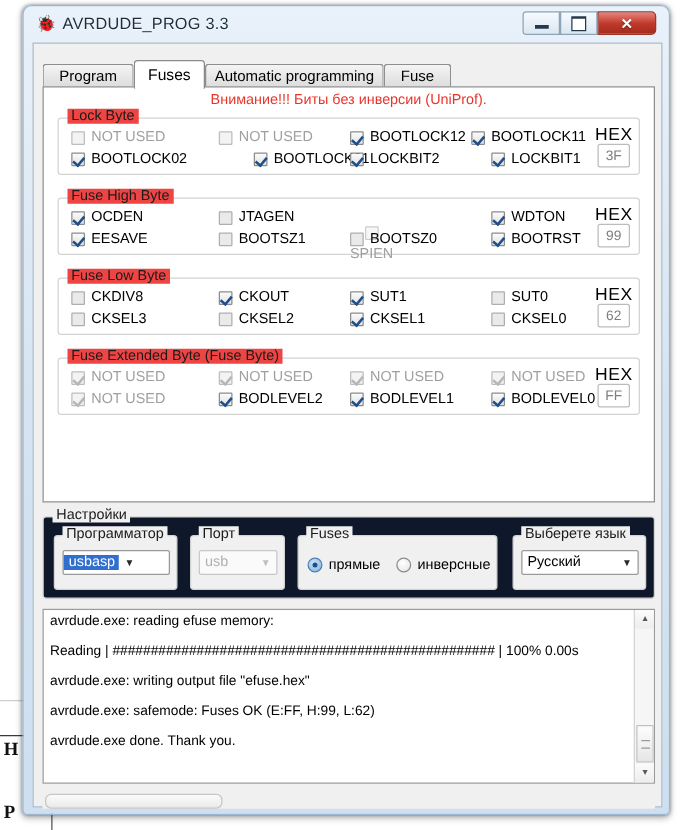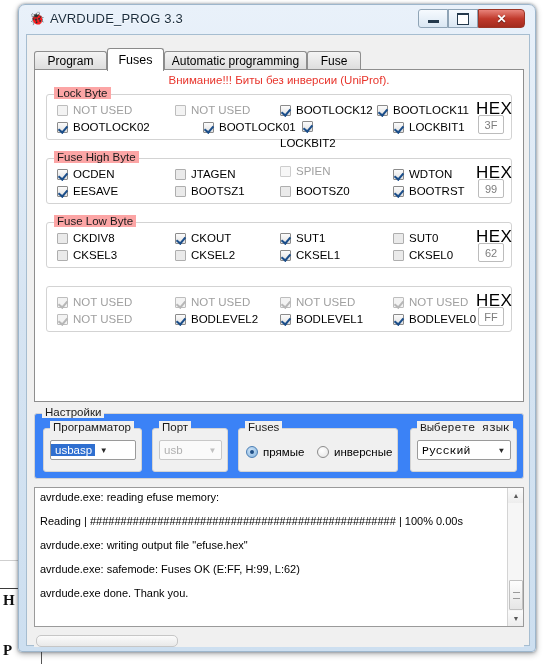--- a/index.html
+++ b/index.html
@@ -82,21 +82,21 @@
     font-size:11.5px;color:#e8352c;
   }
 
   
   .grp{
     position:absolute;left:11px;width:466px;
     border:1px solid #d3d3d3;border-radius:3px;box-sizing:border-box;
     background:#fff;
   }
   .grp-title{
-    position:absolute;left:7px;top:-8px;background:#fca5a5;padding:0 3px;
+    position:absolute;left:7px;top:-8px;background:#ef4444;padding:0 3px;
     font-size:11.5px;color:#1a1a1a;white-space:nowrap;
   }
   .cb{
     position:absolute;display:flex;align-items:center;gap:5px;
     font-size:11.5px;color:#000;white-space:nowrap;
   }
   .cb .box{
     width:11px;height:11px;box-sizing:border-box;flex:0 0 11px;
     border:1px solid #8b8b8b;background:#fff;border-radius:1px;
     position:relative;
@@ -107,39 +107,39 @@
   .cb.checked .box:after{
     content:"";position:absolute;left:2px;top:1px;width:4px;height:7px;
     border:solid #1b4e8a;border-width:0 2px 2px 0;transform:rotate(40deg);
   }
   .cb.grey .box{border-color:#bdbdbd;background:#f3f3f3;}
   .cb.grey{color:#a0a0a0;}
   .cb.grey.checked .box:after{border-color:#b7b7b7;}
   .cb.dim .box{border-color:#aeaeae;background:#eaeaea;}
   .cb.empty-pale .box{border-color:#cdcdcd;background:#f7f7f7;}
 
-  .hexlab{position:absolute;font-size:17px;color:#000;letter-spacing:.5px;}
+  .hexlab{position:absolute;font-size:14px;color:#000;letter-spacing:.5px;}
   .hexbox{
     position:absolute;width:26px;height:19px;box-sizing:border-box;
     border:1px solid #bcbcbc;background:#fff;border-radius:2px;
     font-size:11px;color:#7d7d7d;display:flex;align-items:center;justify-content:center;
   }
 
   
   .abtn{
     position:absolute;top:344px;height:21px;box-sizing:border-box;
     background:linear-gradient(180deg,#fdfdfd,#ededed 48%,#dedede);
     border:1px solid #7d7d7d;border-radius:3px;
     font-size:11.5px;color:#000;display:flex;align-items:center;justify-content:center;
   }
 
   
   #settings{
     position:absolute;left:7px;top:378px;width:490px;height:66px;
-    border:1px solid #d3d3d3;border-radius:3px;box-sizing:border-box;background:#3b82f6;
+    border:1px solid #d3d3d3;border-radius:3px;box-sizing:border-box;background:#0f172a;
   }
   #settings .grp-title{background:#f0f0f0;}
   .sub{
     position:absolute;border:1px solid #d3d3d3;border-radius:3px;box-sizing:border-box;
     background:#f0f0f0;
   }
   .sub .sub-title{
     position:absolute;left:6px;top:-8px;background:#f0f0f0;padding:0 3px;
     font-size:11.5px;color:#1a1a1a;white-space:nowrap;
   }
@@ -275,21 +275,21 @@
             <span>BOOTLOCK11</span>
           </div>
         <div class="cb checked" style="left:10px;top:26px;">
             <span class="box"></span>
             <span>BOOTLOCK02</span>
           </div>
         <div class="cb checked" style="left:128px;top:26px;padding-left:28px;">
             <span class="box"></span>
             <span>BOOTLOCK01</span>
           </div>
-        <div class="cb checked" style="left:233px;top:26px;flex-direction:column;">
+        <div class="cb checked" style="left:233px;top:26px;">
             <span class="box"></span>
             <span>LOCKBIT2</span>
           </div>
         <div class="cb checked" style="left:346px;top:26px;">
             <span class="box"></span>
             <span>LOCKBIT1</span>
           </div>
         <div class="hexlab" style="left:429px;top:4px;">HEX</div>
         <div class="hexbox" style="left:431px;top:20px;">3F</div>
       </div>
@@ -297,21 +297,21 @@
       <div class="grp" style="top:88px;height:46px;">
         <div class="grp-title">Fuse High Byte</div>
         <div class="cb checked" style="left:10px;top:9px;">
             <span class="box"></span>
             <span>OCDEN</span>
           </div>
         <div class="cb dim" style="left:128px;top:9px;">
             <span class="box"></span>
             <span>JTAGEN</span>
           </div>
-        <div class="cb grey empty-pale" style="left:233px;top:6px;">
+        <div class="cb grey empty-pale" style="left:233px;top:22px;flex-direction:column;">
             <span class="box"></span>
             <span>SPIEN</span>
           </div>
         <div class="cb checked" style="left:346px;top:9px;">
             <span class="box"></span>
             <span>WDTON</span>
           </div>
         <div class="cb checked" style="left:10px;top:26px;">
             <span class="box"></span>
             <span>EESAVE</span>
@@ -364,20 +364,21 @@
           </div>
         <div class="cb dim" style="left:346px;top:26px;">
             <span class="box"></span>
             <span>CKSEL0</span>
           </div>
         <div class="hexlab" style="left:429px;top:4px;">HEX</div>
         <div class="hexbox" style="left:431px;top:20px;">62</div>
       </div>
 
       <div class="grp" style="top:216px;height:46px;">
+        <div class="grp-title">Fuse Extended Byte (Fuse Byte)</div>
         <div class="cb grey checked" style="left:10px;top:9px;">
             <span class="box"></span>
             <span>NOT USED</span>
           </div>
         <div class="cb grey checked" style="left:128px;top:9px;">
             <span class="box"></span>
             <span>NOT USED</span>
           </div>
         <div class="cb grey checked" style="left:233px;top:9px;">
             <span class="box"></span>
@@ -437,21 +438,21 @@
         <div class="rb on" style="left:7px;top:17px;">
             <span class="dot"></span>
             <span>прямые</span>
           </div>
         <div class="rb" style="left:78px;top:17px;">
             <span class="dot"></span>
             <span>инверсные</span>
           </div>
       </div>
 
-      <div class="sub" style="left:375px;top:14px;width:107px;height:44px;font-family:Liberation Mono, monospace;">
+      <div class="sub" style="left:375px;top:14px;width:107px;height:44px;">
         <div class="sub-title">Выберете язык</div>
         <div class="combo" style="left:6px;top:11px;width:94px;">
           <span class="val">Русский</span>
           <span class="arrow">▼</span>
         </div>
       </div>
     </div>
 
     <div id="console">
       <div id="loglines">

